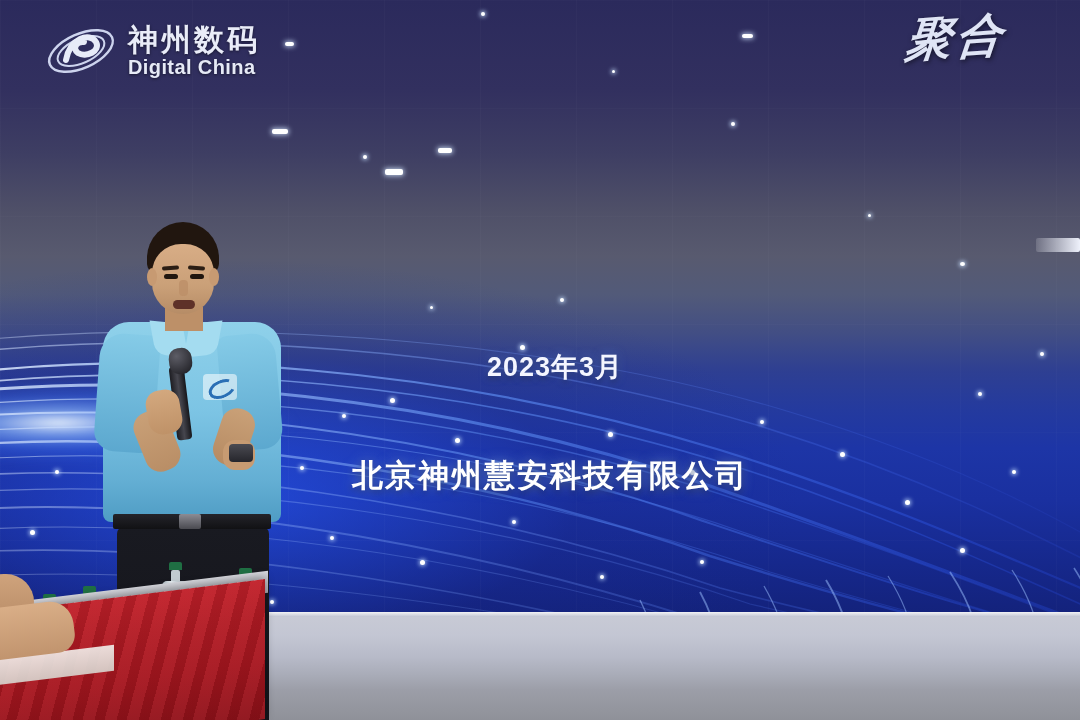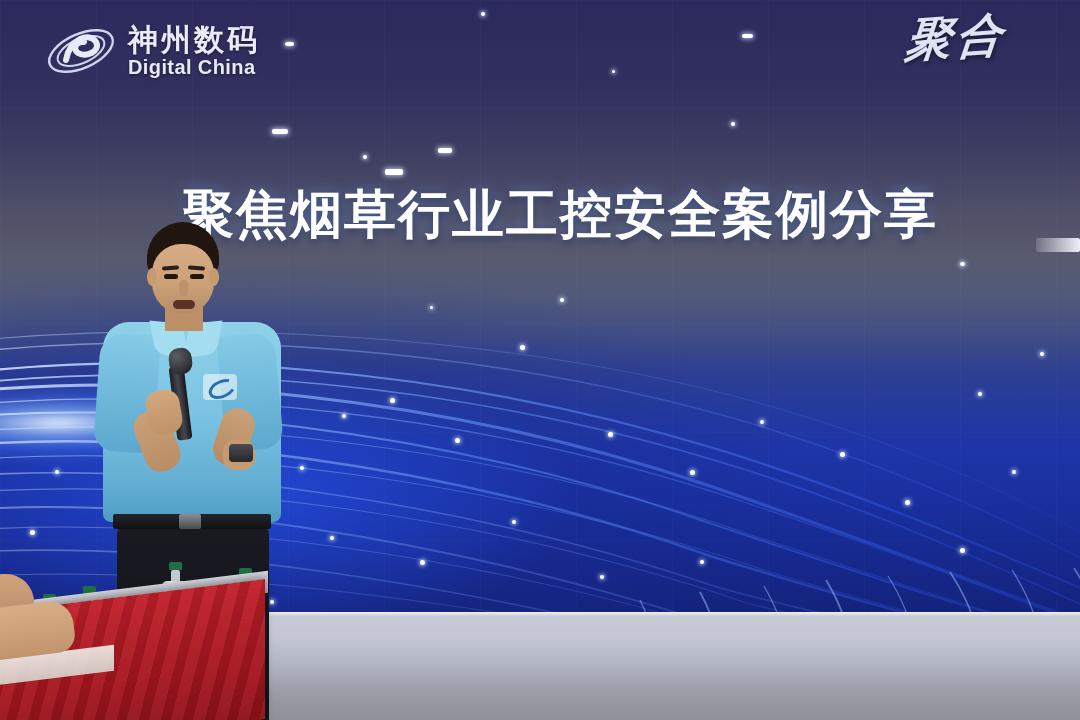--- a/index.html
+++ b/index.html
@@ -489,21 +489,22 @@
       <div>
         <div class="dc-text-zh">神州数码</div>
         <div class="dc-text-en">Digital China</div>
       </div>
     </div>
 
     <div class="logo-right">
       <div class="jh-brush">聚合</div>
     </div>
 
-    <div class="slide-title">聚焦烟草行业工控安全案例分享</div>
+    <div class="slide-date">2023年3月</div>
+    <div class="slide-company">北京神州慧安科技有限公司</div>
   </div>
 
   <div class="floor"></div>
   <div class="floor-edge"></div>
 
   <div class="speaker">
     <div class="sp-legs"></div>
     <div class="sp-leg-split"></div>
     <div class="sp-torso"></div>
     <div class="sp-arm-l"></div>

